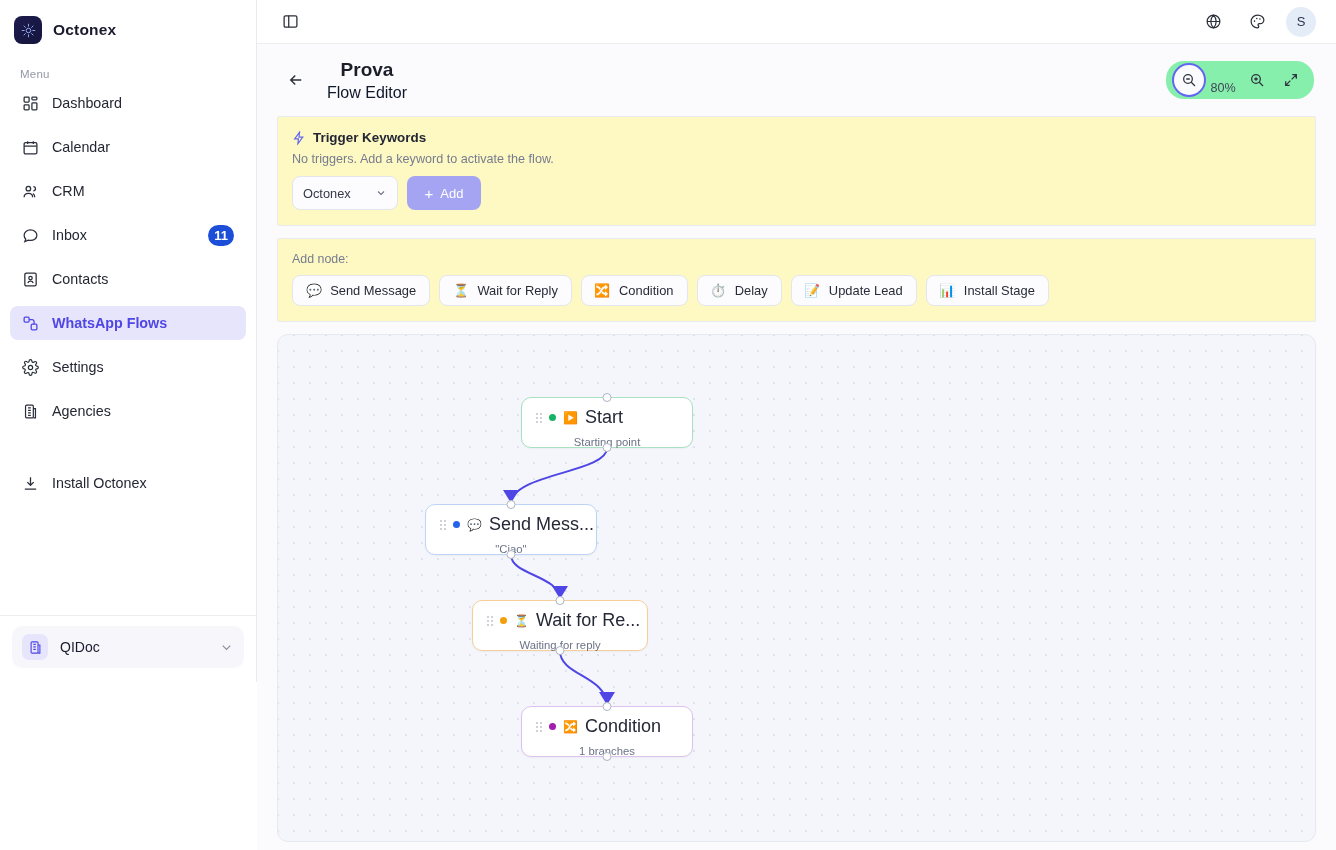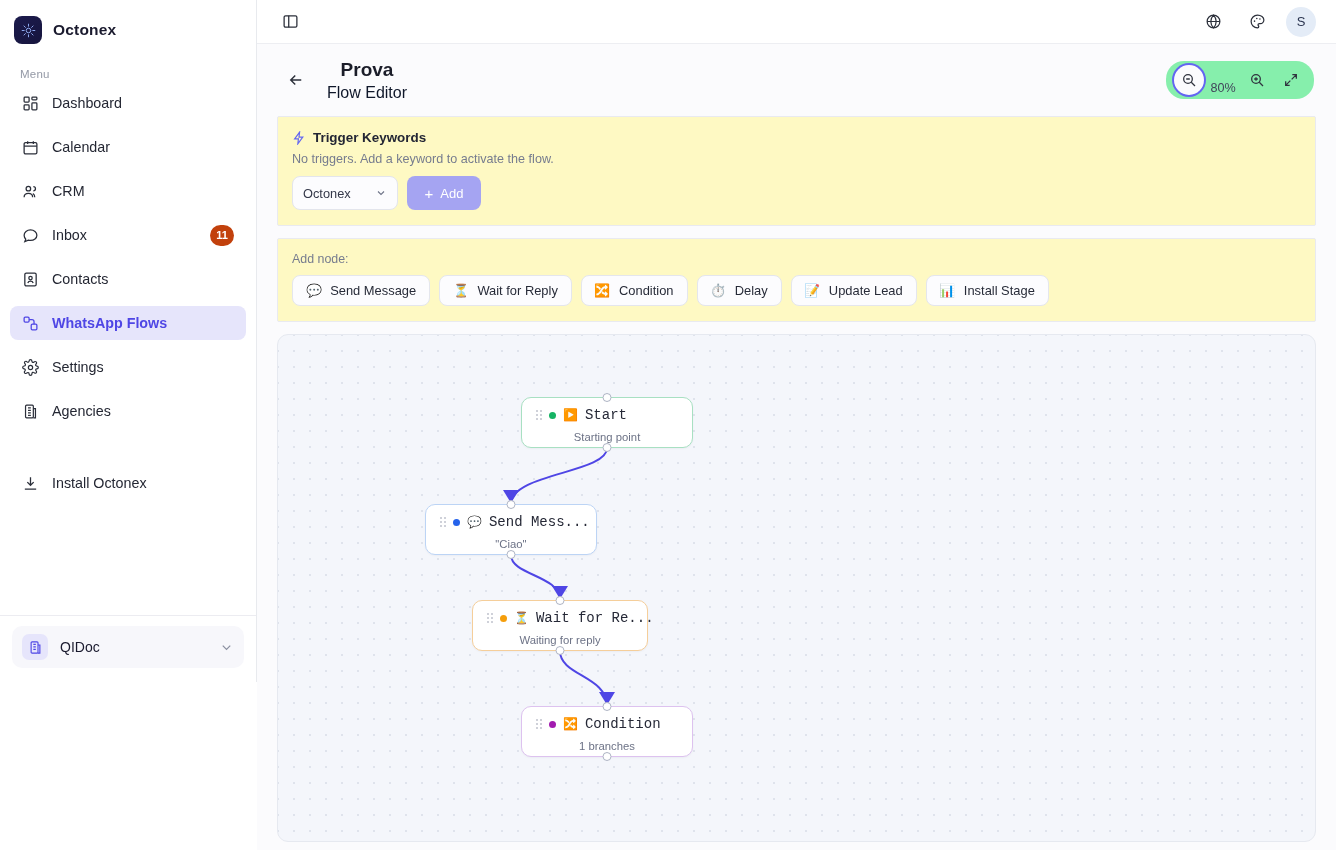--- a/index.html
+++ b/index.html
@@ -37,22 +37,22 @@
     display: flex; align-items: center; gap: 13px;
     height: 34px; padding: 0 12px; border-radius: 8px;
     color: #242733; font-size: 14.3px; cursor: pointer;
     position: relative;
   }
   .nav-item .ic { width: 17px; height: 17px; flex: 0 0 17px; color: #2b2f3a; display:flex; align-items:center; justify-content:center;}
   .nav-item .ic svg { width: 17px; height: 17px; display: block; }
   .nav-item.active { background: #e6e5fb; color: #4f46e5; font-weight: bold; }
   .nav-item.active .ic { color: #4f46e5; }
   .nav-badge {
-    margin-left: auto; background: #c2410c; color: #fff;
-    font-size: 11px; font-weight: bold; min-width: 21px; height: 21px;
+    margin-left: auto; background: #1d4ed8; color: #fff;
+    font-size: 13px; font-weight: bold; min-width: 21px; height: 21px;
     border-radius: 11px; display: flex; align-items: center; justify-content: center;
     padding: 0 6px;
   }
   .nav-sep { height: 18px; }
 
   .sidebar-footer {
     margin-top: auto; border-top: 1px solid #ececf1;
     padding: 10px 12px 14px 12px;
   }
   .workspace {
@@ -177,21 +177,21 @@
     border: 1.5px solid #ccc; padding: 9px 0 0 0; cursor: grab;
     box-shadow: 0 1px 2px rgba(20,25,50,.04);
   }
   .fnode-head { display: flex; align-items: center; gap: 7px; padding: 0 14px; }
   .grip {
     display: grid; grid-template-columns: 2px 2px; gap: 2px; flex: 0 0 auto; opacity: .55;
   }
   .grip i { width: 2px; height: 2px; background: #8b90a2; border-radius: 50%; display:block; }
   .dot { width: 7px; height: 7px; border-radius: 50%; flex: 0 0 auto; }
   .fnode-em { font-size: 12px; line-height: 1; }
-  .fnode-title { font-size: 14px; color: #252836; white-space: nowrap; font-family: Liberation Mono, monospace; }
+  .fnode-title { font-size: 18px; color: #252836; white-space: nowrap; }
   .fnode-sub { font-size: 11.3px; color: #6c7policy; }
   .fnode-sub { font-size: 11.3px; color: #6c7286; text-align: center; margin-top: 8px; }
   .port {
     position: absolute; width: 9px; height: 9px; border-radius: 50%;
     background: #ffffff; border: 1.3px solid #aeb4c4; left: 50%; transform: translateX(-50%);
   }
   .port.top { top: -5px; }
   .port.bottom { bottom: -5px; }
 </style>
 </head>

